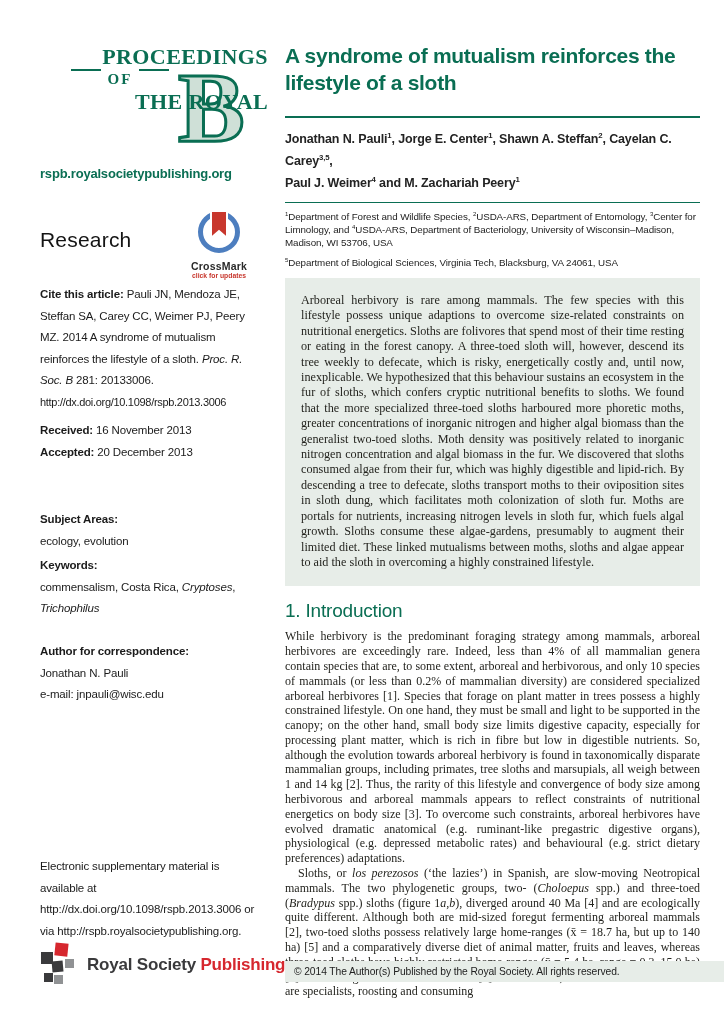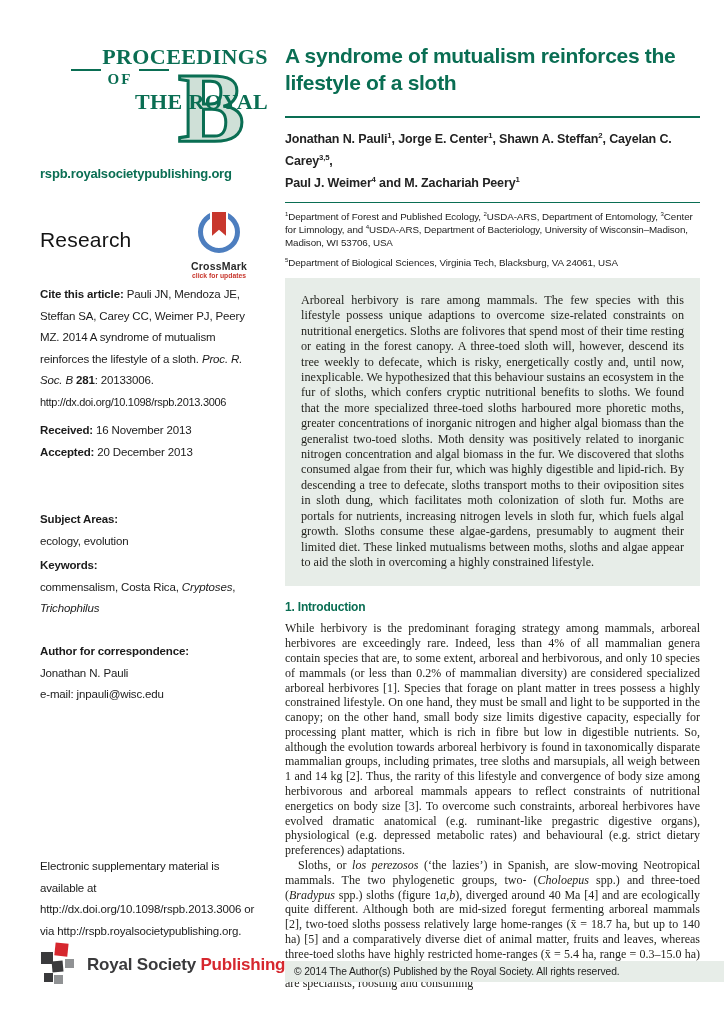--- a/index.html
+++ b/index.html
@@ -60,21 +60,21 @@
   .rule{background:var(--brand-green,#0a6e53);}
   .rule-a{height:2px;margin-top:20px;}
   .rule-b{height:1px;margin-top:8px;}
   .authors{margin:10px 0 0;font-size:12.5px;font-weight:700;line-height:22px;color:#232323;
            letter-spacing:-0.15px;}
   .affil{margin:7px 0 0;font-size:9.8px;line-height:13px;color:#1d1d1d;letter-spacing:-0.1px;}
   sup{font-size:0.62em;line-height:0;vertical-align:super;}
   .abstract{margin-top:9px;background:var(--abstract-bg,#e7ede8);padding:15px 16px 16px;
             font-family:"Liberation Serif",serif;font-size:12.2px;line-height:15.4px;
             text-align:justify;color:#24241f;}
-  h2.sec{margin:14px 0 7px;font-size:12px;color:var(--brand-green,#0a6e53);font-weight:700;
+  h2.sec{margin:14px 0 7px;font-size:19px;color:var(--brand-green,#0a6e53);font-weight:400;
          letter-spacing:-0.2px;}
   .body-p{margin:0;font-family:"Liberation Serif",serif;font-size:12px;line-height:14.8px;
           text-align:justify;color:#24241f;}
   .indent{text-indent:13px;}
   .footer{position:absolute;left:0;top:961px;width:489px;height:21px;box-sizing:border-box;
           background:var(--abstract-bg,#e7ede8);font-size:10.3px;line-height:21px;
           padding-left:9px;color:#222;letter-spacing:-0.1px;}
 </style>
 </head>
 <body>
@@ -101,21 +101,21 @@
     <div class="crossmark">
       <svg width="44" height="44" viewBox="0 0 44 44">
         <circle cx="22" cy="22" r="18.5" fill="#ffffff" stroke="#4d7ebf" stroke-width="5"></circle>
         <path d="M14 1 h16 v27 l-8 -7 -8 7 z" fill="#c8372d" stroke="#ffffff" stroke-width="2"></path>
       </svg>
       <div class="cm-title">CrossMark</div>
       <div class="cm-sub">click for updates</div>
     </div>
 
     <div class="sb-block cite">
-      <div><span style="font-weight: 700;">Cite this article: </span><span>Pauli JN, Mendoza JE, Steffan SA, Carey CC, Weimer PJ, Peery MZ. 2014 A syndrome of mutualism reinforces the lifestyle of a sloth. </span><span style="font-style: italic;">Proc. R. Soc. B</span><span> </span><span style="font-weight: 700;">281</span><span>: 20133006.</span></div>
+      <div><span style="font-weight: 700;">Cite this article: </span><span>Pauli JN, Mendoza JE, Steffan SA, Carey CC, Weimer PJ, Peery MZ. 2014 A syndrome of mutualism reinforces the lifestyle of a sloth. </span><span style="font-style: italic;">Proc. R. Soc. B</span><span> </span><span style="font-weight: 400;">281</span><span>: 20133006.</span></div>
       <div class="doi">http://dx.doi.org/10.1098/rspb.2013.3006</div>
     </div>
 
     <div class="sb-block dates">
       <div><span style="font-weight: 700;">Received: </span><span>16 November 2013</span></div>
       <div><span style="font-weight: 700;">Accepted: </span><span>20 December 2013</span></div>
     </div>
 
     <div class="sb-block subject">
       <div style="font-weight:700">Subject Areas:</div>
@@ -158,21 +158,21 @@
 
     <div class="rule rule-a"></div>
 
     <div class="authors">
       <div><span>Jonathan N. Pauli</span><sup>1</sup><span>, Jorge E. Center</span><sup>1</sup><span>, Shawn A. Steffan</span><sup>2</sup><span>, Cayelan C. Carey</span><sup>3,5</sup><span>,</span></div>
       <div><span>Paul J. Weimer</span><sup>4</sup><span> and M. Zachariah Peery</span><sup>1</sup></div>
     </div>
 
     <div class="rule rule-b"></div>
 
-    <p class="affil"><sup>1</sup><span>Department of Forest and Published Ecology, </span><sup>2</sup><span>USDA-ARS, Department of Entomology, </span><sup>3</sup><span>Center for Limnology, and </span><sup>4</sup><span>USDA-ARS, Department of Bacteriology, University of Wisconsin–Madison, Madison, WI 53706, USA</span></p>
+    <p class="affil"><sup>1</sup><span>Department of Forest and Wildlife Species, </span><sup>2</sup><span>USDA-ARS, Department of Entomology, </span><sup>3</sup><span>Center for Limnology, and </span><sup>4</sup><span>USDA-ARS, Department of Bacteriology, University of Wisconsin–Madison, Madison, WI 53706, USA</span></p>
     <p class="affil"><sup>5</sup><span>Department of Biological Sciences, Virginia Tech, Blacksburg, VA 24061, USA</span></p>
 
     <div class="abstract">Arboreal herbivory is rare among mammals. The few species with this lifestyle possess unique adaptions to overcome size-related constraints on nutritional energetics. Sloths are folivores that spend most of their time resting or eating in the forest canopy. A three-toed sloth will, however, descend its tree weekly to defecate, which is risky, energetically costly and, until now, inexplicable. We hypothesized that this behaviour sustains an ecosystem in the fur of sloths, which confers cryptic nutritional benefits to sloths. We found that the more specialized three-toed sloths harboured more phoretic moths, greater concentrations of inorganic nitrogen and higher algal biomass than the generalist two-toed sloths. Moth density was positively related to inorganic nitrogen concentration and algal biomass in the fur. We discovered that sloths consumed algae from their fur, which was highly digestible and lipid-rich. By descending a tree to defecate, sloths transport moths to their oviposition sites in sloth dung, which facilitates moth colonization of sloth fur. Moths are portals for nutrients, increasing nitrogen levels in sloth fur, which fuels algal growth. Sloths consume these algae-gardens, presumably to augment their limited diet. These linked mutualisms between moths, sloths and algae appear to aid the sloth in overcoming a highly constrained lifestyle.</div>
 
     <h2 class="sec">1. Introduction</h2>
 
     <p class="body-p">While herbivory is the predominant foraging strategy among mammals, arboreal herbivores are exceedingly rare. Indeed, less than 4% of all mammalian genera contain species that are, to some extent, arboreal and herbivorous, and only 10 species of mammals (or less than 0.2% of mammalian diversity) are considered specialized arboreal herbivores [1]. Species that forage on plant matter in trees possess a highly constrained lifestyle. On one hand, they must be small and light to be supported in the canopy; on the other hand, small body size limits digestive capacity, especially for processing plant matter, which is rich in fibre but low in digestible nutrients. So, although the evolution towards arboreal herbivory is found in taxonomically disparate mammalian groups, including primates, tree sloths and marsupials, all weigh between 1 and 14 kg [2]. Thus, the rarity of this lifestyle and convergence of body size among herbivorous and arboreal mammals appears to reflect constraints of nutritional energetics on body size [3]. To overcome such constraints, arboreal herbivores have evolved dramatic anatomical (e.g. ruminant-like pregastric digestive organs), physiological (e.g. depressed metabolic rates) and behavioural (e.g. strict dietary preferences) adaptations.</p>
     <p class="body-p indent"><span>Sloths, or </span><span style="font-style: italic;">los perezosos</span><span> (‘the lazies’) in Spanish, are slow-moving Neotropical mammals. The two phylogenetic groups, two- (</span><span style="font-style: italic;">Choloepus</span><span> spp.) and three-toed (</span><span style="font-style: italic;">Bradypus</span><span> spp.) sloths (figure 1</span><span style="font-style: italic;">a</span><span>,</span><span style="font-style: italic;">b</span><span>), diverged around 40 Ma [4] and are ecologically quite different. Although both are mid-sized foregut fermenting arboreal mammals [2], two-toed sloths possess relatively large home-ranges (x̄ = 18.7 ha, but up to 140 ha) [5] and a comparatively diverse diet of animal matter, fruits and leaves, whereas three-toed sloths have highly restricted home-ranges (x̄ = 5.4 ha, range = 0.3–15.0 ha) [6] and are regarded as strict folivores [7]. Furthermore, individual three-toed sloths are specialists, roosting and consuming</span></p>
 
     <div class="footer">© 2014 The Author(s) Published by the Royal Society. All rights reserved.</div>

